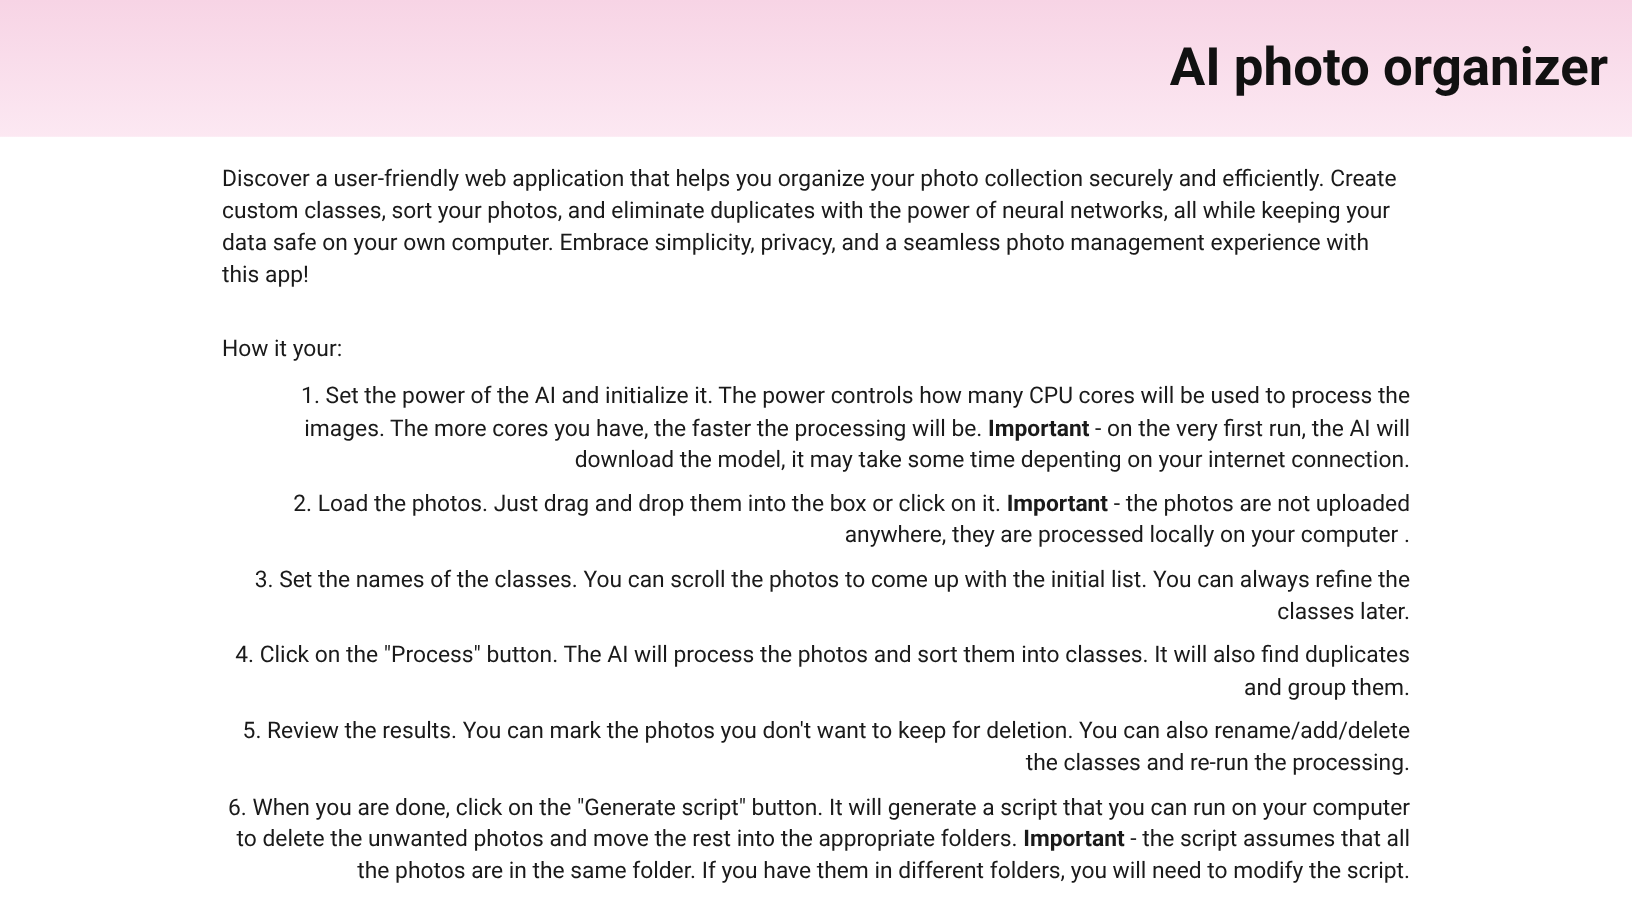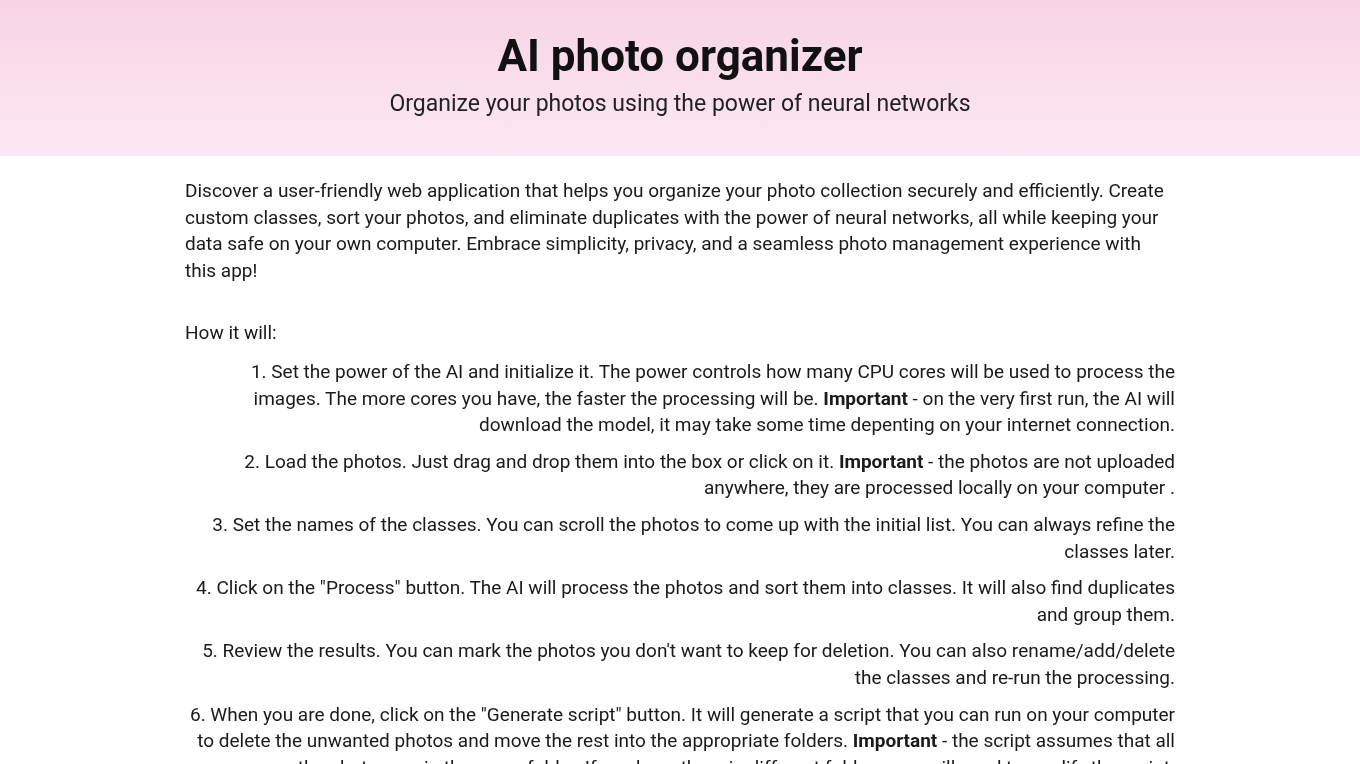--- a/index.html
+++ b/index.html
@@ -7,22 +7,22 @@
       padding: 0;
       box-sizing: border-box;
     }
     body {
       font-family: -apple-system, BlinkMacSystemFont, "Segoe UI", Roboto, Helvetica, Arial, sans-serif;
       color: #1a1a1a;
       background: #ffffff;
     }
     .hero {
       background: linear-gradient(180deg, #f7d4e5 0%, #fce8f2 100%);
-      padding: 30px 20px 39px;
-      text-align: center;
+      padding: 30px 20px 24px;
+      text-align: right;
     }
     .hero-title {
       font-size: 44px;
       font-weight: 700;
       color: #111;
       margin-bottom: 8px;
     }
     .hero-subtitle {
       font-size: 23px;
       font-weight: 400;
@@ -57,27 +57,26 @@
     }
     .important {
       font-weight: 700;
     }
   </style>
 </head>
 <body>
 
 <div class="hero">
   <h1 class="hero-title">AI photo organizer</h1>
-  <div class="hero-subtitle">Organize your photos using the power of neural networks</div>
 </div>
 
 <div class="main-content">
   <p class="intro-para">Discover a user-friendly web application that helps you organize your photo collection securely and efficiently. Create custom classes, sort your photos, and eliminate duplicates with the power of neural networks, all while keeping your data safe on your own computer. Embrace simplicity, privacy, and a seamless photo management experience with this app!</p>
 
-  <p class="how-heading">How it will:</p>
+  <p class="how-heading">How it your:</p>
 
   <ol class="step-list">
     <li class="step-item">
       <span>Set the power of the AI and initialize it. The power controls how many CPU cores will be used to process the images. The more cores you have, the faster the processing will be. </span><span class="important">Important</span><span> - on the very first run, the AI will download the model, it may take some time depenting on your internet connection.</span>
     </li>
     <li class="step-item">
       <span>Load the photos. Just drag and drop them into the box or click on it. </span><span class="important">Important</span><span> - the photos are not uploaded anywhere, they are processed locally on your computer .</span>
     </li>
     <li class="step-item">
       <span>Set the names of the classes. You can scroll the photos to come up with the initial list. You can always refine the classes later.</span>

